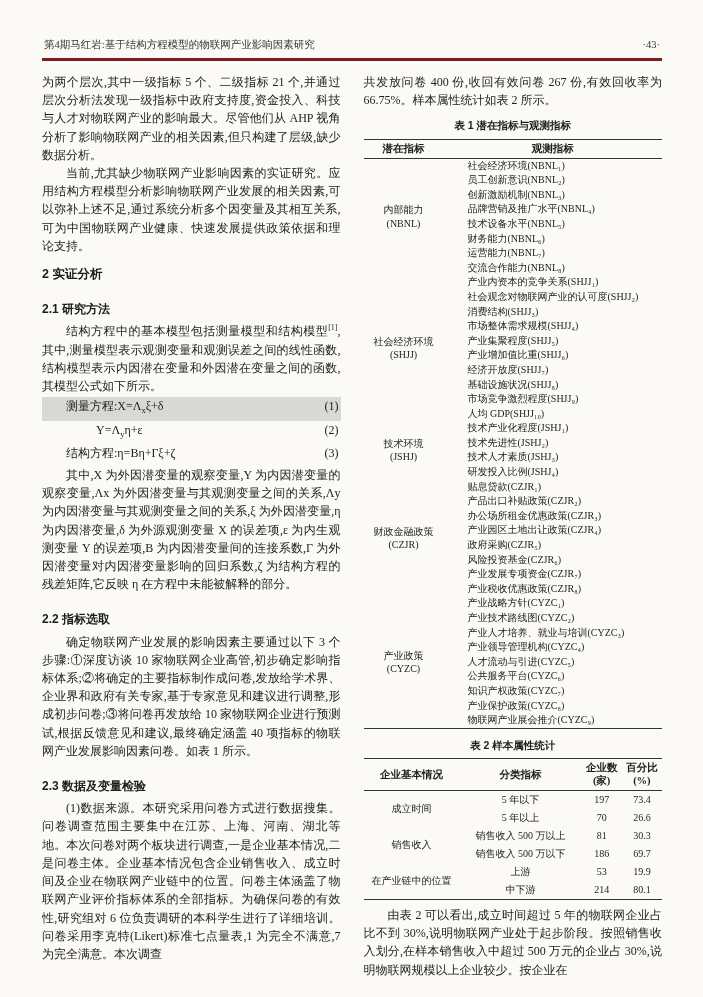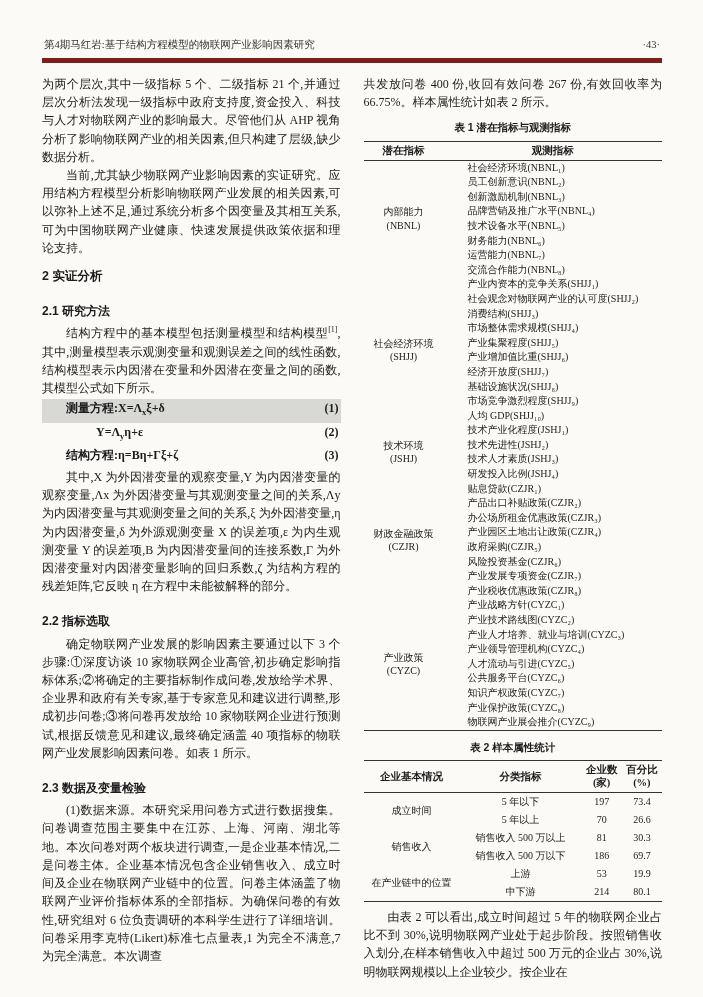--- a/index.html
+++ b/index.html
@@ -13,33 +13,33 @@
   .page {
     box-sizing:border-box;
     width:703px; height:997px;
     padding:38px 41px 26px 42px;
   }
   
   .running-head {
     display:flex; justify-content:space-between; align-items:baseline;
     font-size:10.5px; color:#333;
     padding:0 2px 6px 2px;
-    border-bottom:5px solid #7f1d1d;
+    border-bottom:3px solid #7f1d1d;
   }
   .rh-title { flex:1; }
   
   .columns { display:flex; gap:23px; margin-top:12px; }
   .col { flex:1; min-width:0; font-size:12px; line-height:18.2px; text-align:justify; }
   .col p { margin:0; text-indent:2em; }
   .col p.noindent { text-indent:0; }
   .h-sec { font-size:12.5px; font-weight:bold; margin:10px 0 7px 0; font-family:"Liberation Sans","DejaVu Sans",sans-serif; }
   .h-sub { font-size:12px; font-weight:bold; margin:17px 0 4px 0; font-family:"Liberation Sans","DejaVu Sans",sans-serif; }
   sup.ref { font-size:8px; vertical-align:super; line-height:0; }
   
-  .equations { margin:2px 0 3px 0;font-weight:bold; }
+  .equations { margin:2px 0 3px 0; }
   .eq { display:flex; justify-content:space-between; align-items:baseline; padding:0 2px 0 2em; line-height:19px; }
   .eq.indent2 { padding-left:4.5em; }
   .eq-hl { background:#d8d8d4; }
   .eq-body sub { font-size:8.5px; }
   .eq-no { margin-left:8px; }
   
   .tbl-caption { text-align:center; font-weight:bold; font-size:10.5px; margin:7px 0 4px 0; font-family:"Liberation Sans","DejaVu Sans",sans-serif; }
   table.tbl { width:100%; border-collapse:collapse; border-bottom:1.6px solid #333; margin-bottom:2px; }
   table.tbl th {
     border-top:1.6px solid #333; border-bottom:0.8px solid #333;

